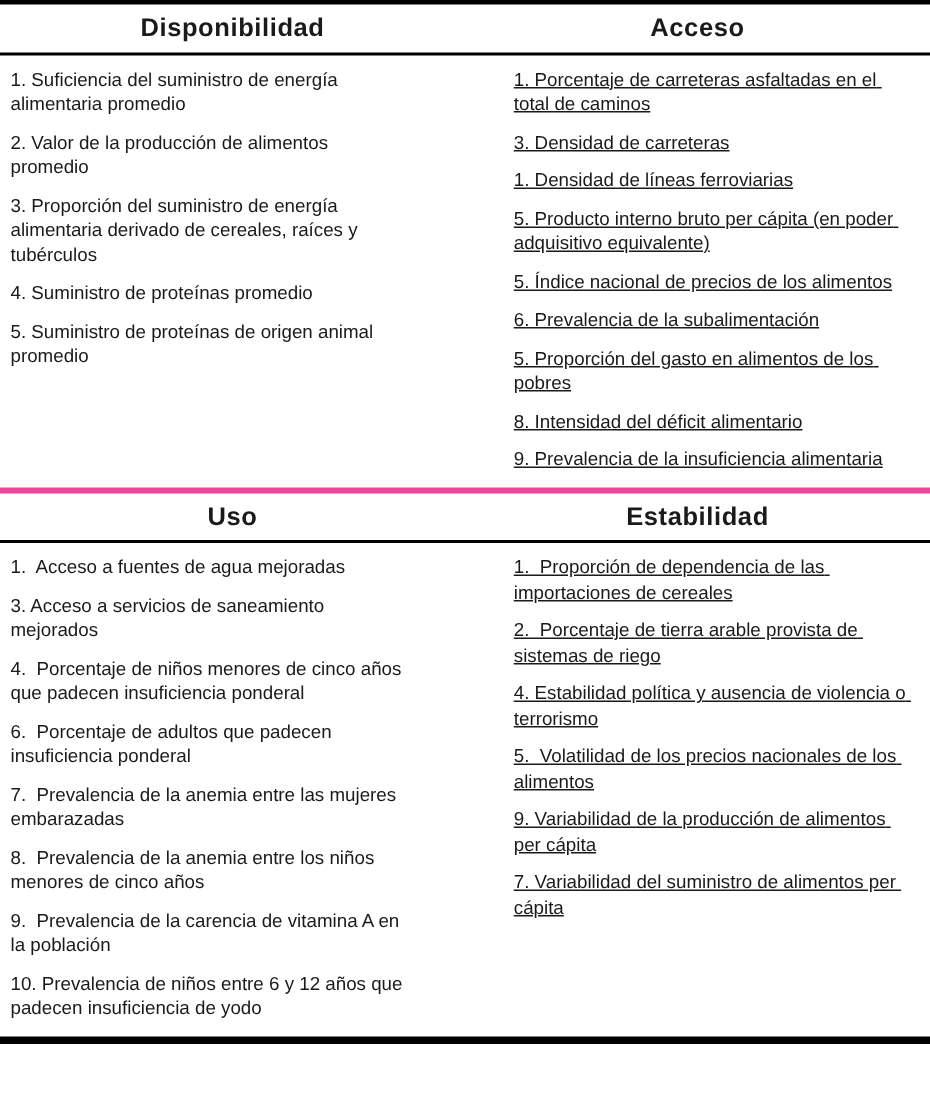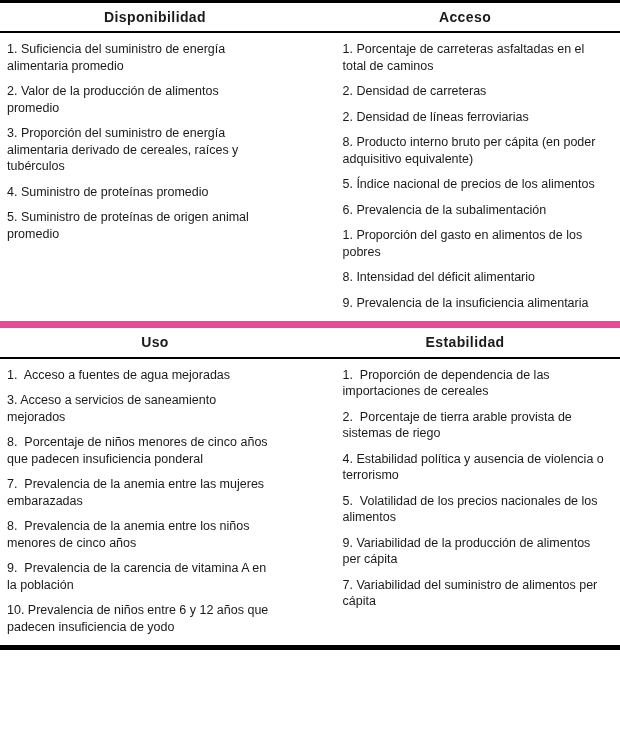--- a/index.html
+++ b/index.html
@@ -12,47 +12,48 @@
   .page {
     width: 620px;
     background: #ffffff;
   }
   .table {
     width: 620px;
     border-top: 3px solid #000;
     border-bottom: 5px solid #000;
   }
   .block + .block {
-    border-top: 7px solid #ec4899;
+    border-top: 4px solid #ec4899;
   }
   .header-row {
     display: grid;
     grid-template-columns: 1fr 1fr;
     border-bottom: 2px solid #000;
     padding: 7px 0 6px 0;
   }
   .col-header {
     text-align: center;
     font-weight: bold;
-    font-size: 14px;
+    font-size: 17px;
     letter-spacing: 0.4px;
     line-height: 1.1;
   }
   .body-row {
     display: grid;
     grid-template-columns: 1fr 1fr;
     align-items: start;
     gap: 47px;
   }
   .col {
     padding: 8px 14px 10px 7px;
   }
   .col.right {
     padding-left: 9px;
     padding-right: 10px;
+    text-decoration: underline;
   }
   .item {
     font-size: 12.5px;
     line-height: 1.32;
     white-space: pre-wrap;
     margin-bottom: 9px;
   }
   .item:last-child { margin-bottom: 0; }
 </style>
 </head>
@@ -71,43 +72,44 @@
 
         <p class="item">1. Suficiencia del suministro de energía alimentaria promedio</p>
             <p class="item">2. Valor de la producción de alimentos promedio</p>
             <p class="item">3. Proporción del suministro de energía alimentaria derivado de cereales, raíces y tubérculos</p>
             <p class="item">4. Suministro de proteínas promedio</p>
             <p class="item">5. Suministro de proteínas de origen animal promedio</p>
           </div>
         <div class="col right">
 
         <p class="item">1. Porcentaje de carreteras asfaltadas en el total de caminos</p>
-            <p class="item">2. Densidad de carreteras</p>
-            <p class="item">2. Densidad de líneas ferroviarias</p>
-            <p class="item">8. Producto interno bruto per cápita (en poder adquisitivo equivalente)</p>
+            <p class="item">3. Densidad de carreteras</p>
+            <p class="item">1. Densidad de líneas ferroviarias</p>
+            <p class="item">5. Producto interno bruto per cápita (en poder adquisitivo equivalente)</p>
             <p class="item">5. Índice nacional de precios de los alimentos</p>
             <p class="item">6. Prevalencia de la subalimentación</p>
-            <p class="item">1. Proporción del gasto en alimentos de los pobres</p>
+            <p class="item">5. Proporción del gasto en alimentos de los pobres</p>
             <p class="item">8. Intensidad del déficit alimentario</p>
             <p class="item">9. Prevalencia de la insuficiencia alimentaria</p>
           </div>
       </div>
     </section>
 
     <section class="block">
       <div class="header-row">
         <div class="col-header">Uso</div>
         <div class="col-header">Estabilidad</div>
       </div>
       <div class="body-row">
         <div class="col left">
 
         <p class="item">1.  Acceso a fuentes de agua mejoradas</p>
             <p class="item">3. Acceso a servicios de saneamiento mejorados</p>
-            <p class="item">8.  Porcentaje de niños menores de cinco años que padecen insuficiencia ponderal</p>
+            <p class="item">4.  Porcentaje de niños menores de cinco años que padecen insuficiencia ponderal</p>
+            <p class="item">6.  Porcentaje de adultos que padecen insuficiencia ponderal</p>
             <p class="item">7.  Prevalencia de la anemia entre las mujeres embarazadas</p>
             <p class="item">8.  Prevalencia de la anemia entre los niños menores de cinco años</p>
             <p class="item">9.  Prevalencia de la carencia de vitamina A en la población</p>
             <p class="item">10. Prevalencia de niños entre 6 y 12 años que padecen insuficiencia de yodo</p>
           </div>
         <div class="col right">
 
         <p class="item">1.  Proporción de dependencia de las importaciones de cereales</p>
             <p class="item">2.  Porcentaje de tierra arable provista de sistemas de riego</p>
             <p class="item">4. Estabilidad política y ausencia de violencia o terrorismo</p>

